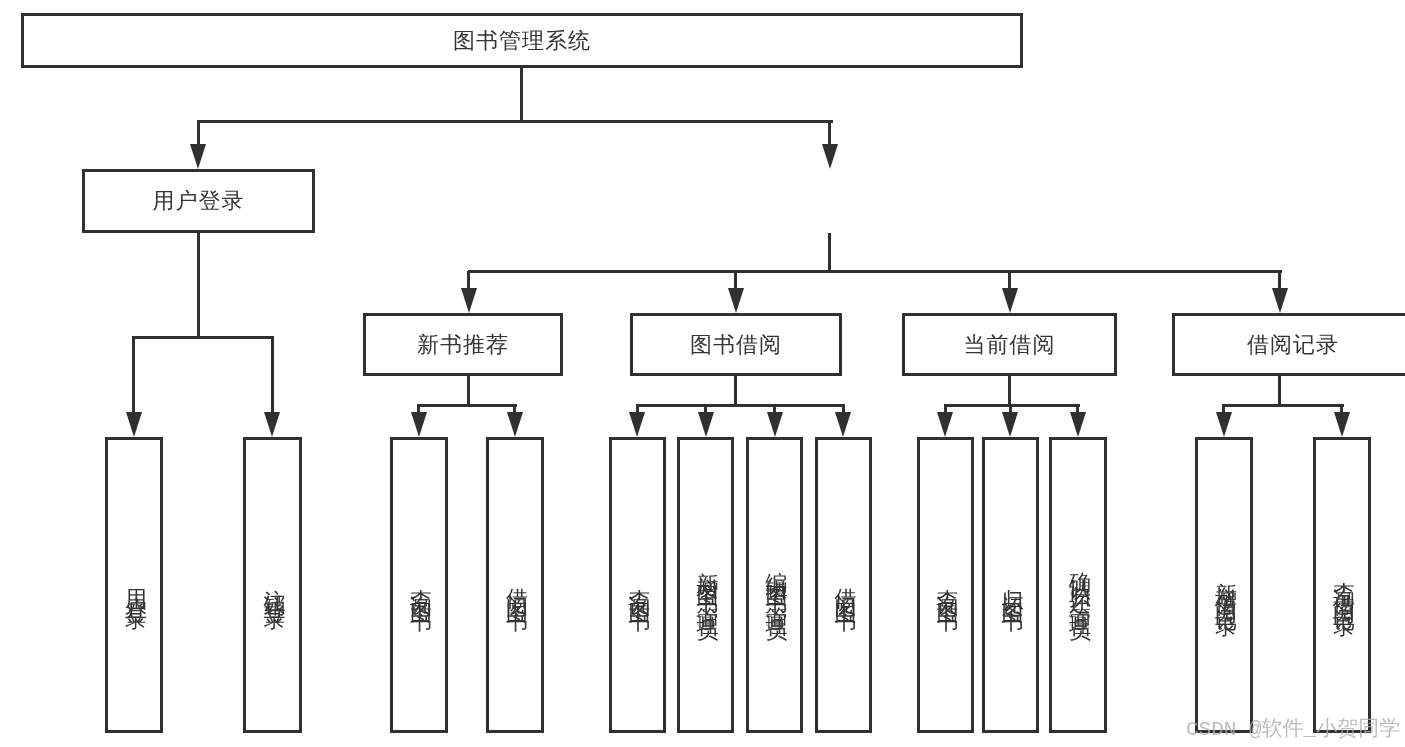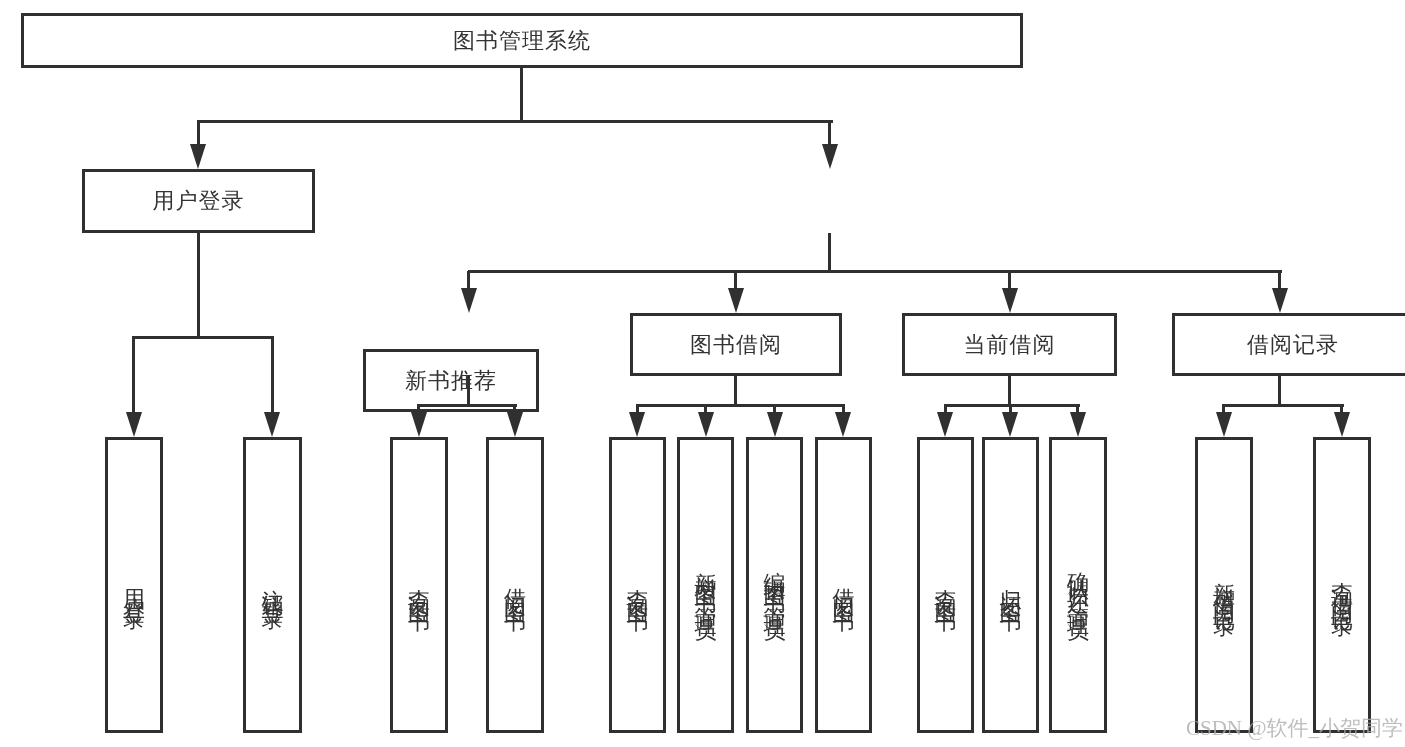--- a/index.html
+++ b/index.html
@@ -1,20 +1,20 @@
 <!DOCTYPE html>
 <html><head>
 <meta charset="utf-8">
 <style>
   html,body{margin:0;padding:0;background:#fff;}
   #canvas{
     position:relative;
     width:1405px;height:747px;
     background:#ffffff;
-    font-family:Liberation Serif, serif;
+    font-family:Liberation Mono, monospace;
     overflow:hidden;
   }
   .hbox{
     position:absolute;
     border:3px solid #303030;
     background:#fff;
     display:flex;align-items:center;justify-content:center;
     font-size:22px;color:#333;
     box-sizing:border-box;
     letter-spacing:1px;
@@ -83,21 +83,21 @@
   <div class="line" style="left:468px;top:270px;width:814px;height:3px;"></div>
   <div class="line" style="left:467px;top:271px;width:3px;height:20px;"></div>
   <div class="arrow" style="left:461px;top:288px;"></div>
   <div class="line" style="left:734px;top:271px;width:3px;height:20px;"></div>
   <div class="arrow" style="left:728px;top:288px;"></div>
   <div class="line" style="left:1008px;top:271px;width:3px;height:20px;"></div>
   <div class="arrow" style="left:1002px;top:288px;"></div>
   <div class="line" style="left:1278px;top:271px;width:3px;height:20px;"></div>
   <div class="arrow" style="left:1272px;top:288px;"></div>
 
-  <div class="hbox" style="left:363px;top:313px;width:176px;height:63px;margin-top:36px;">
+  <div class="hbox" style="left:363px;top:313px;width:200px;height:63px;">
     <span>新书推荐</span>
   </div>
   <div class="hbox" style="left:902px;top:313px;width:215px;height:63px;">
     <span>当前借阅</span>
   </div>
   <div class="hbox" style="left:630px;top:313px;width:212px;height:63px;">
     <span>图书借阅</span>
   </div>
   <div class="hbox" style="left:1172px;top:313px;width:242px;height:63px;justify-content:center;">
     <span>借阅记录</span>

